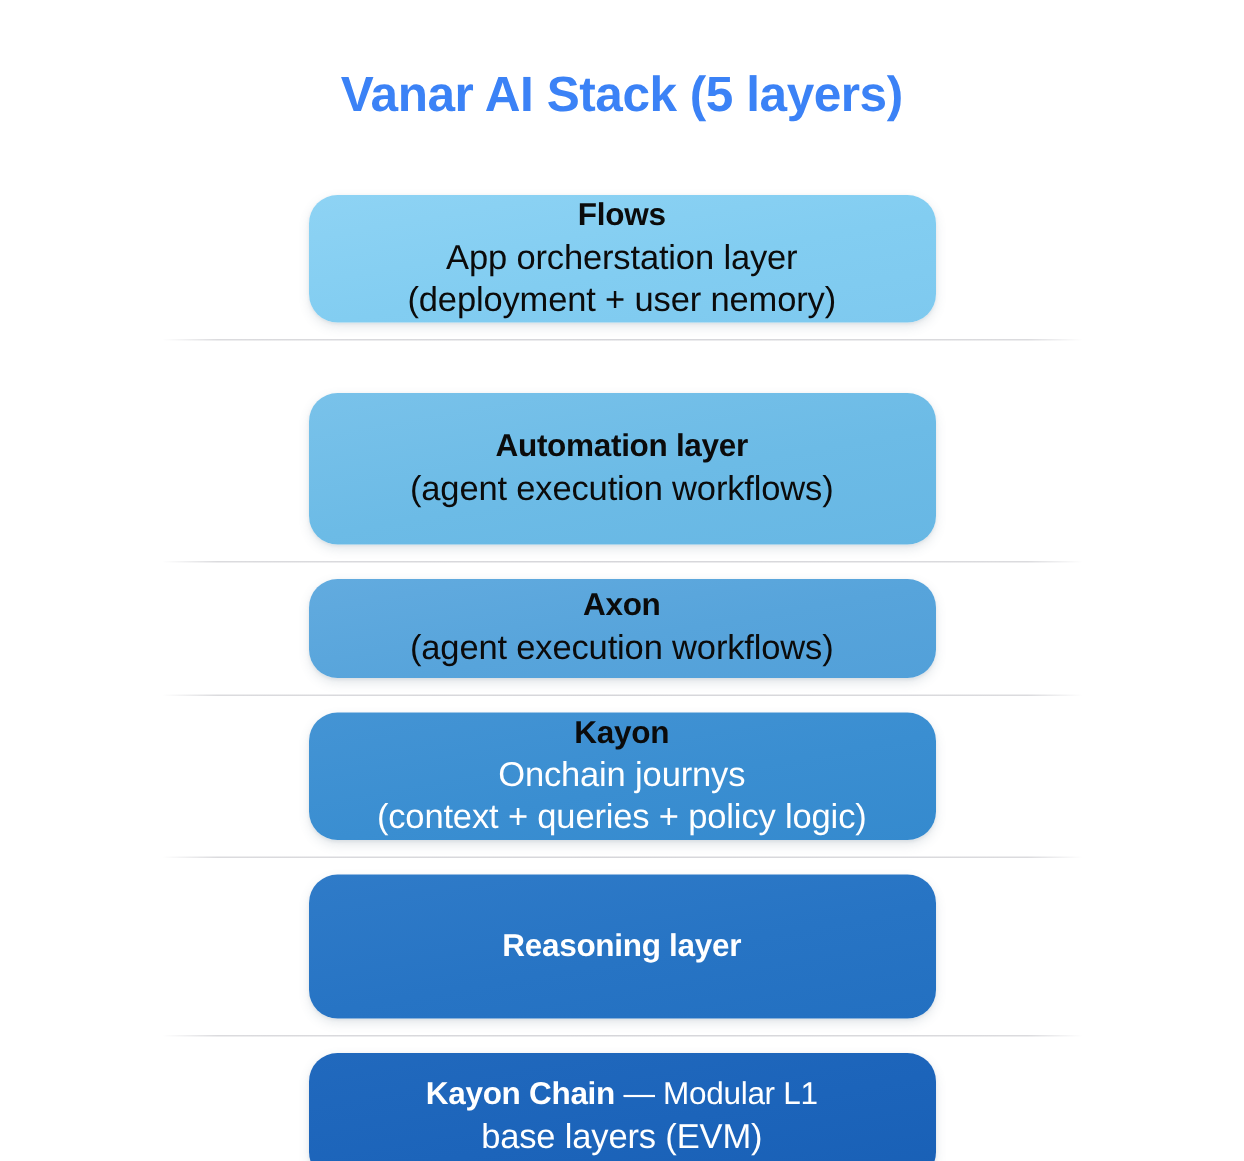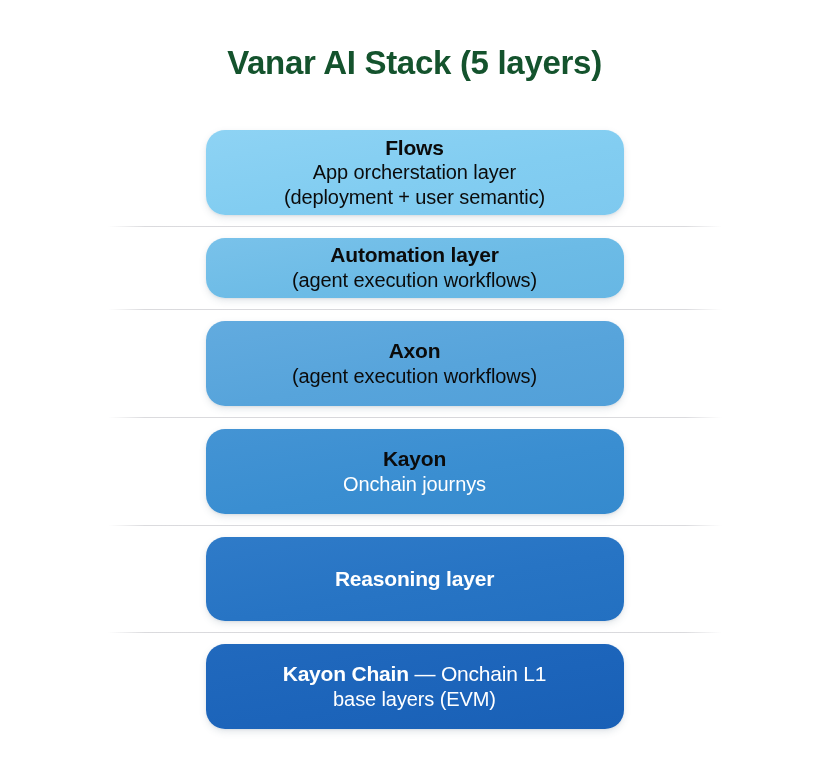--- a/index.html
+++ b/index.html
@@ -24,21 +24,21 @@
   }
 
   #diagram-title {
     position: absolute;
     top: 44px;
     left: 0;
     width: 829px;
     text-align: center;
     font-size: 33px;
     font-weight: bold;
-    color: #14532d;
+    color: #3b82f6;
     letter-spacing: -0.3px;
     line-height: 1.15;
   }
 
   #stack {
     position: absolute;
     top: 130px;
     left: 0;
     width: 829px;
   }
@@ -83,45 +83,46 @@
   .layer-title {
     font-size: 21px;
     font-weight: bold;
     line-height: 1.18;
     letter-spacing: -0.2px;
   }
   .layer-title .title-regular {
     font-weight: normal;
   }
   .layer-sub {
-    font-size: 20px;
+    font-size: 23px;
     font-weight: normal;
     line-height: 1.23;
     letter-spacing: -0.1px;
   }
 
   
   .layer-1 .layer-box {
     height: 85px;
     background: linear-gradient(170deg, #8ed3f4 0%, #82cdf1 55%, #7ec9ef 100%);
   }
   .layer-2 .layer-box {
-    height: 60px;
+    height: 101px;
     background: linear-gradient(170deg, #79c2ea 0%, #6cbbe6 55%, #67b7e4 100%);
+    margin-top: 24px;
   }
   .layer-3 .layer-box {
-    height: 85px;
+    height: 66px;
     background: linear-gradient(170deg, #62abdf 0%, #57a4db 55%, #52a0d9 100%);
   }
   .layer-4 .layer-box {
     height: 85px;
     background: linear-gradient(170deg, #4494d4 0%, #3a8ed1 55%, #358ace 100%);
   }
   .layer-5 .layer-box {
-    height: 84px;
+    height: 96px;
     background: linear-gradient(170deg, #2f7bc8 0%, #2774c4 55%, #2370c1 100%);
   }
   .layer-6 .layer-box {
     height: 85px;
     background: linear-gradient(170deg, #2169bd 0%, #1c64ba 55%, #1960b6 100%);
   }
 
   .text-dark  { color: #0b0b0b; }
   .text-light { color: #ffffff; }
 </style>
@@ -131,21 +132,21 @@
 <div id="page">
 
   <div id="diagram-title">Vanar AI Stack (5 layers)</div>
 
   <div id="stack">
 
     <div class="layer-row layer-1">
       <div class="layer-box">
         <div class="layer-title text-dark">Flows</div>
         <div class="layer-sub text-dark">App orcherstation layer</div>
-        <div class="layer-sub text-dark">(deployment + user semantic)</div>
+        <div class="layer-sub text-dark">(deployment + user nemory)</div>
       </div>
     </div>
 
     <div class="sep-gap-top"></div>
     <div class="separator"></div>
     <div class="sep-gap-bottom"></div>
 
     <div class="layer-row layer-2">
       <div class="layer-box">
         <div class="layer-title text-dark">Automation layer</div>
@@ -165,38 +166,39 @@
     </div>
 
     <div class="sep-gap-top"></div>
     <div class="separator"></div>
     <div class="sep-gap-bottom"></div>
 
     <div class="layer-row layer-4">
       <div class="layer-box">
         <div class="layer-title text-dark">Kayon</div>
         <div class="layer-sub text-light">Onchain journys</div>
+        <div class="layer-sub text-light">(context + queries + policy logic)</div>
       </div>
     </div>
 
     <div class="sep-gap-top"></div>
     <div class="separator"></div>
     <div class="sep-gap-bottom"></div>
 
     <div class="layer-row layer-5">
       <div class="layer-box">
         <div class="layer-title text-light">Reasoning layer</div>
       </div>
     </div>
 
     <div class="sep-gap-top"></div>
     <div class="separator"></div>
     <div class="sep-gap-bottom"></div>
 
     <div class="layer-row layer-6">
       <div class="layer-box">
-        <div class="layer-title text-light"><span>Kayon Chain</span><span class="title-regular"> — Onchain L1</span></div>
+        <div class="layer-title text-light"><span>Kayon Chain</span><span class="title-regular"> — Modular L1</span></div>
         <div class="layer-sub text-light">base layers (EVM)</div>
       </div>
     </div>
 
   </div>
 </div>
 
 </body></html>

